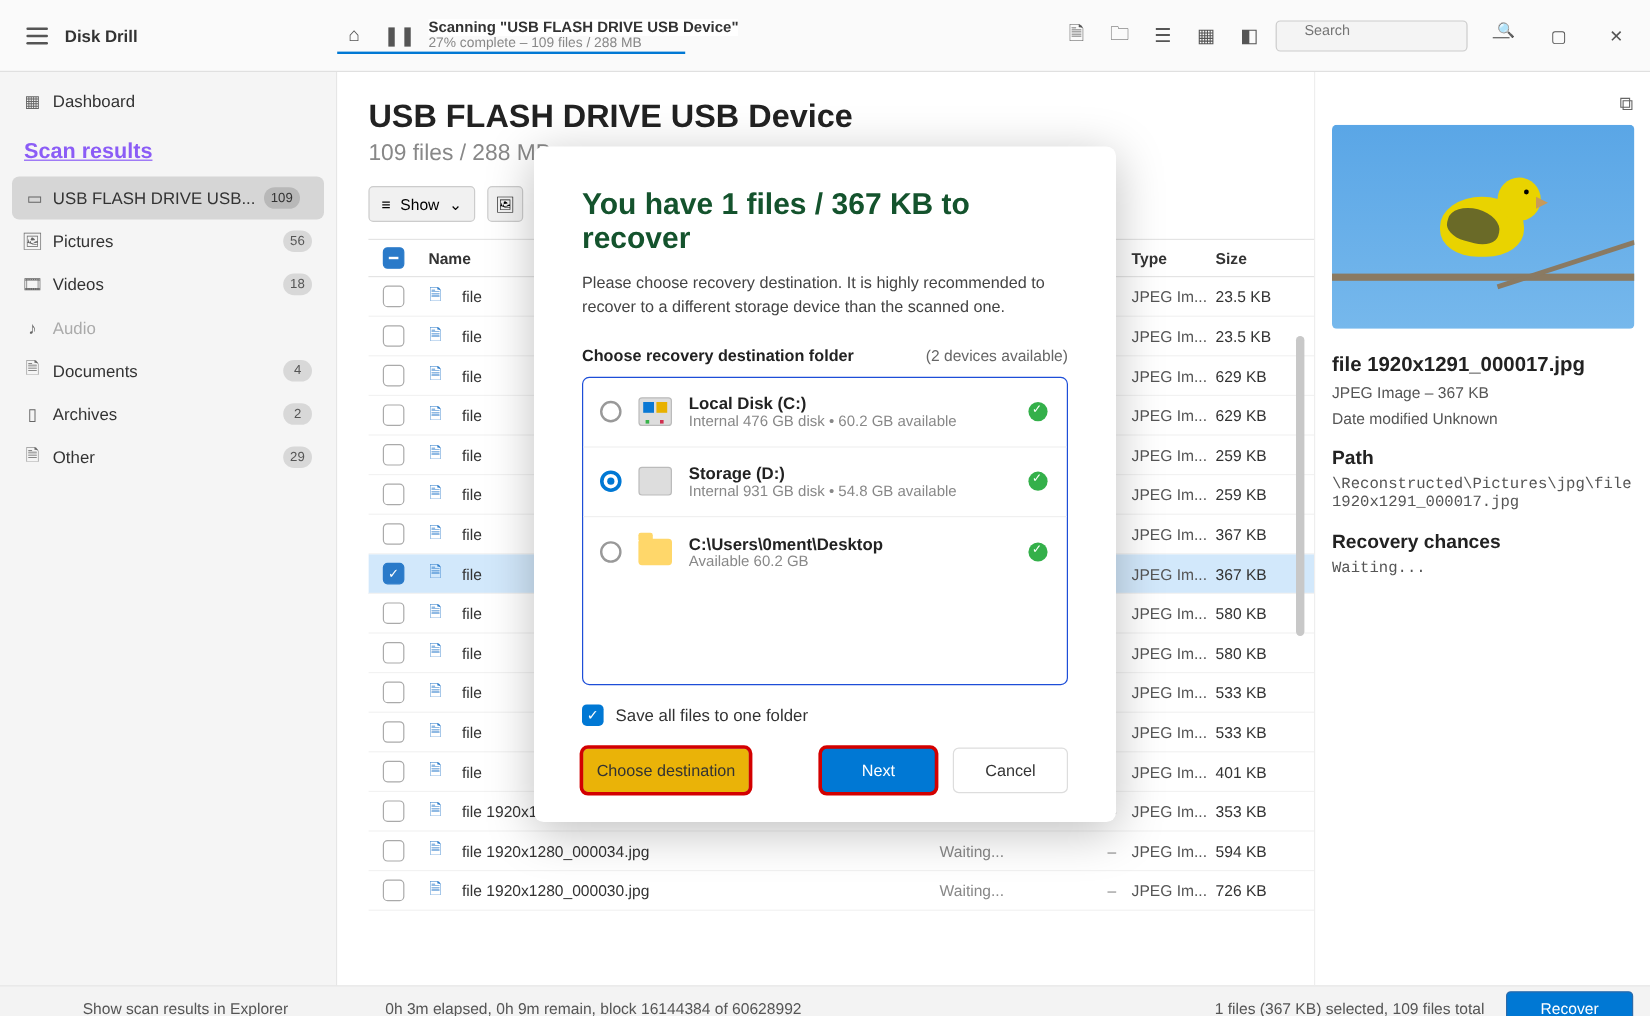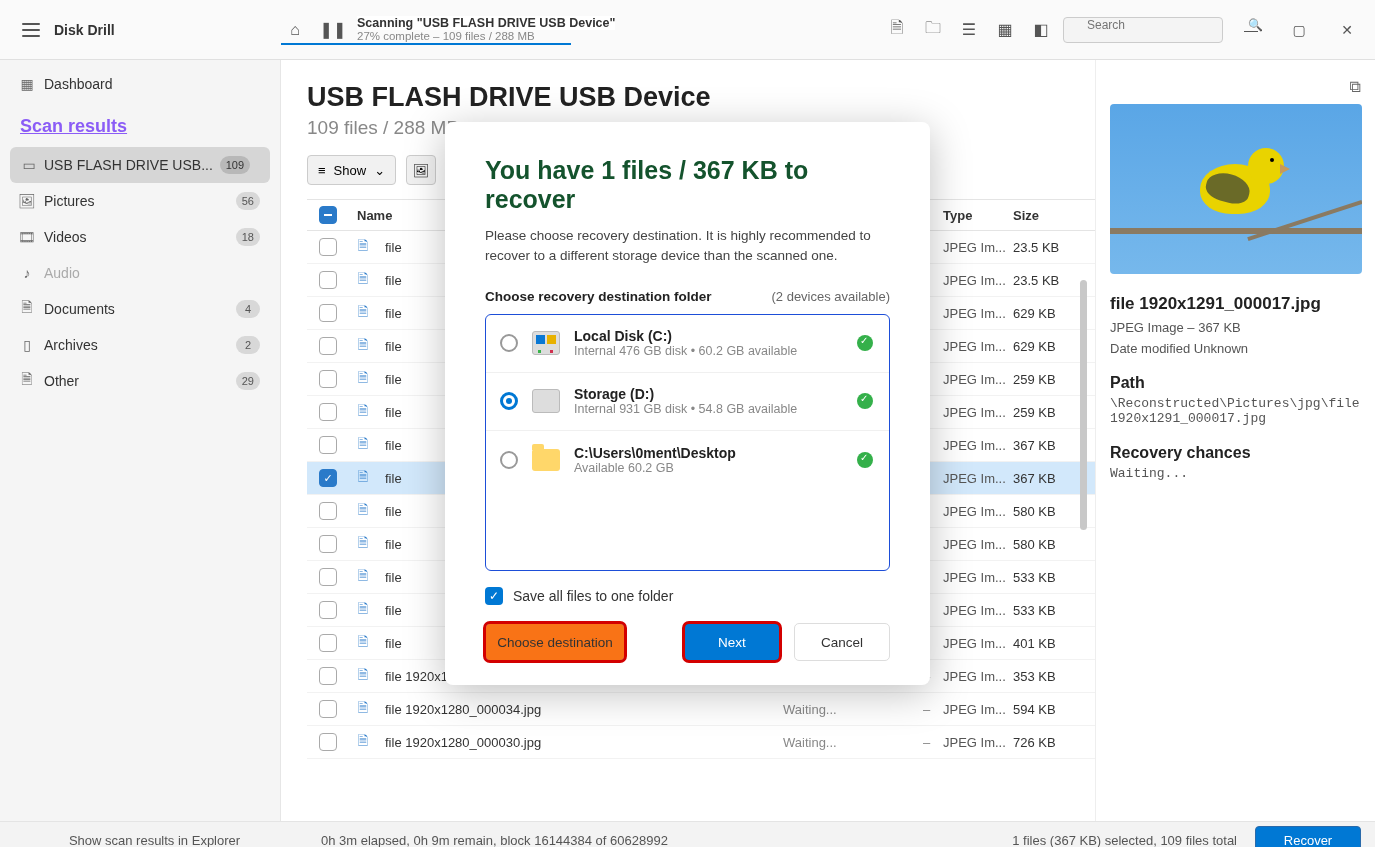--- a/index.html
+++ b/index.html
@@ -102,21 +102,21 @@
 .dest-text { flex:1; display:flex; flex-direction:column; }
 .dest-text .n { font-size:14px; font-weight:600; color:#222; }
 .dest-text .d { font-size:12.5px; color:#888; }
 .ok-badge { width:16px; height:16px; border-radius:50%; background:#34b04a; position:relative; }
 .ok-badge::after{ content:"✓"; color:#fff; font-size:10px; position:absolute; left:3px; top:0; }
 
 .save-row { display:flex; align-items:center; gap:10px; margin-top:16px; }
 .ck { width:18px; height:18px; border-radius:4px; background:#0078d4; display:flex; align-items:center; justify-content:center; color:#fff; font-size:12px; }
 .modal-btns { display:flex; gap:14px; margin-top:18px; }
 .btn { height:38px; border-radius:5px; display:flex; align-items:center; justify-content:center; font-size:13.5px; cursor:pointer; }
-.btn-choose { border:1px solid #aaa; width:140px; color:#333; background:#f97316; outline:3px solid #d30000; outline-offset:-1px; }
+.btn-choose { border:1px solid #aaa; width:140px; color:#333; background:#eab308; outline:3px solid #d30000; outline-offset:-1px; }
 .btn-next   { background:#0078d4; color:#fff; width:96px; outline:3px solid #d30000; outline-offset:-1px; border:1px solid #005ba1; }
 .btn-cancel { border:1px solid #ddd; width:96px; color:#333; background:#fff; margin-left:auto; }
 
 
 .sky { width:100%; height:100%; background:linear-gradient(#5aa6e6,#76b8ec); position:relative; }
 .bird-body { position:absolute; left:90px; top:60px; width:70px; height:50px; background:#e9d300; border-radius:50% 50% 45% 45%; }
 .bird-head { position:absolute; left:138px; top:44px; width:36px; height:36px; background:#e9d300; border-radius:50%; }
 .bird-wing { position:absolute; left:96px; top:70px; width:44px; height:28px; background:#6a6a28; border-radius:50% 50% 40% 40%; transform:rotate(15deg); }
 .bird-eye  { position:absolute; left:160px; top:54px; width:4px; height:4px; background:#000; border-radius:50%; }
 .bird-beak { position:absolute; left:170px; top:60px; width:0; height:0; border-left:10px solid #c79a5a; border-top:5px solid transparent; border-bottom:5px solid transparent; }

